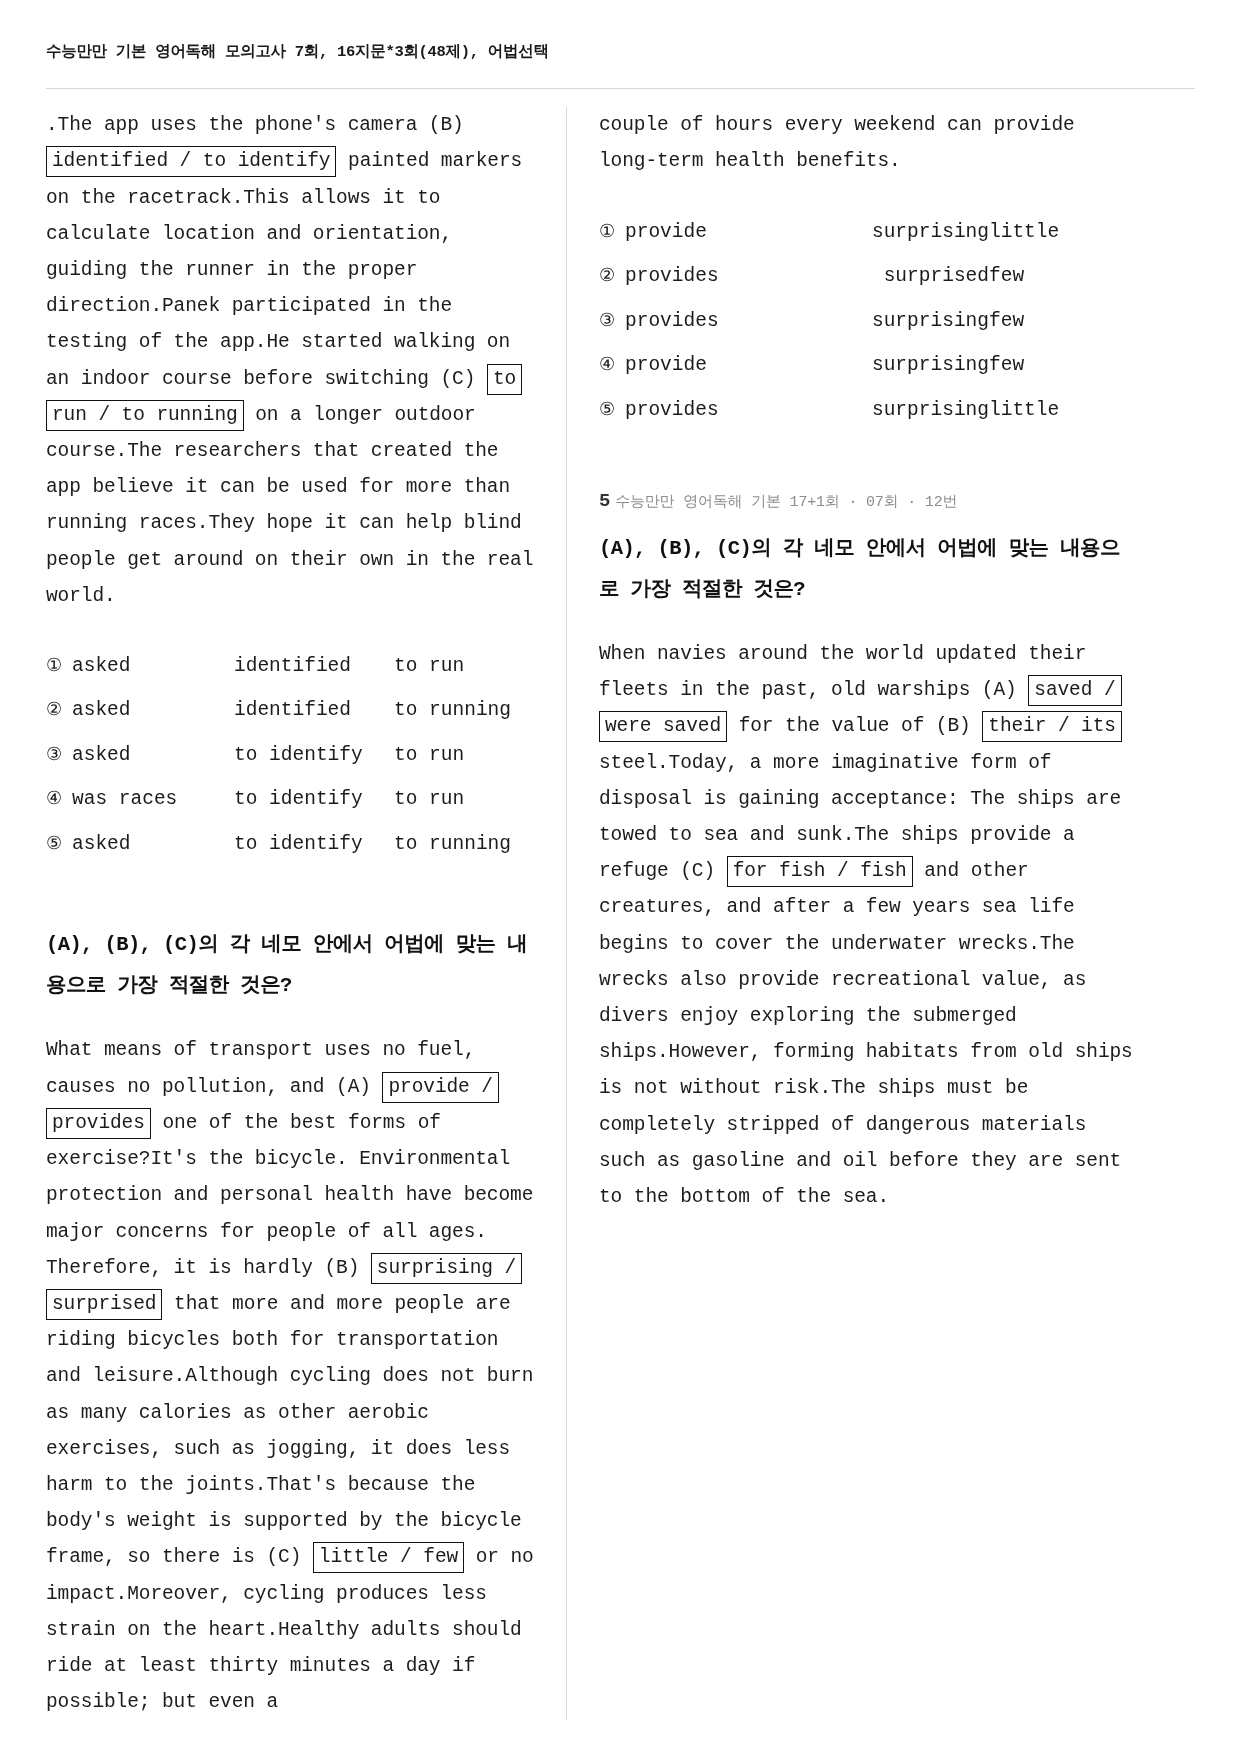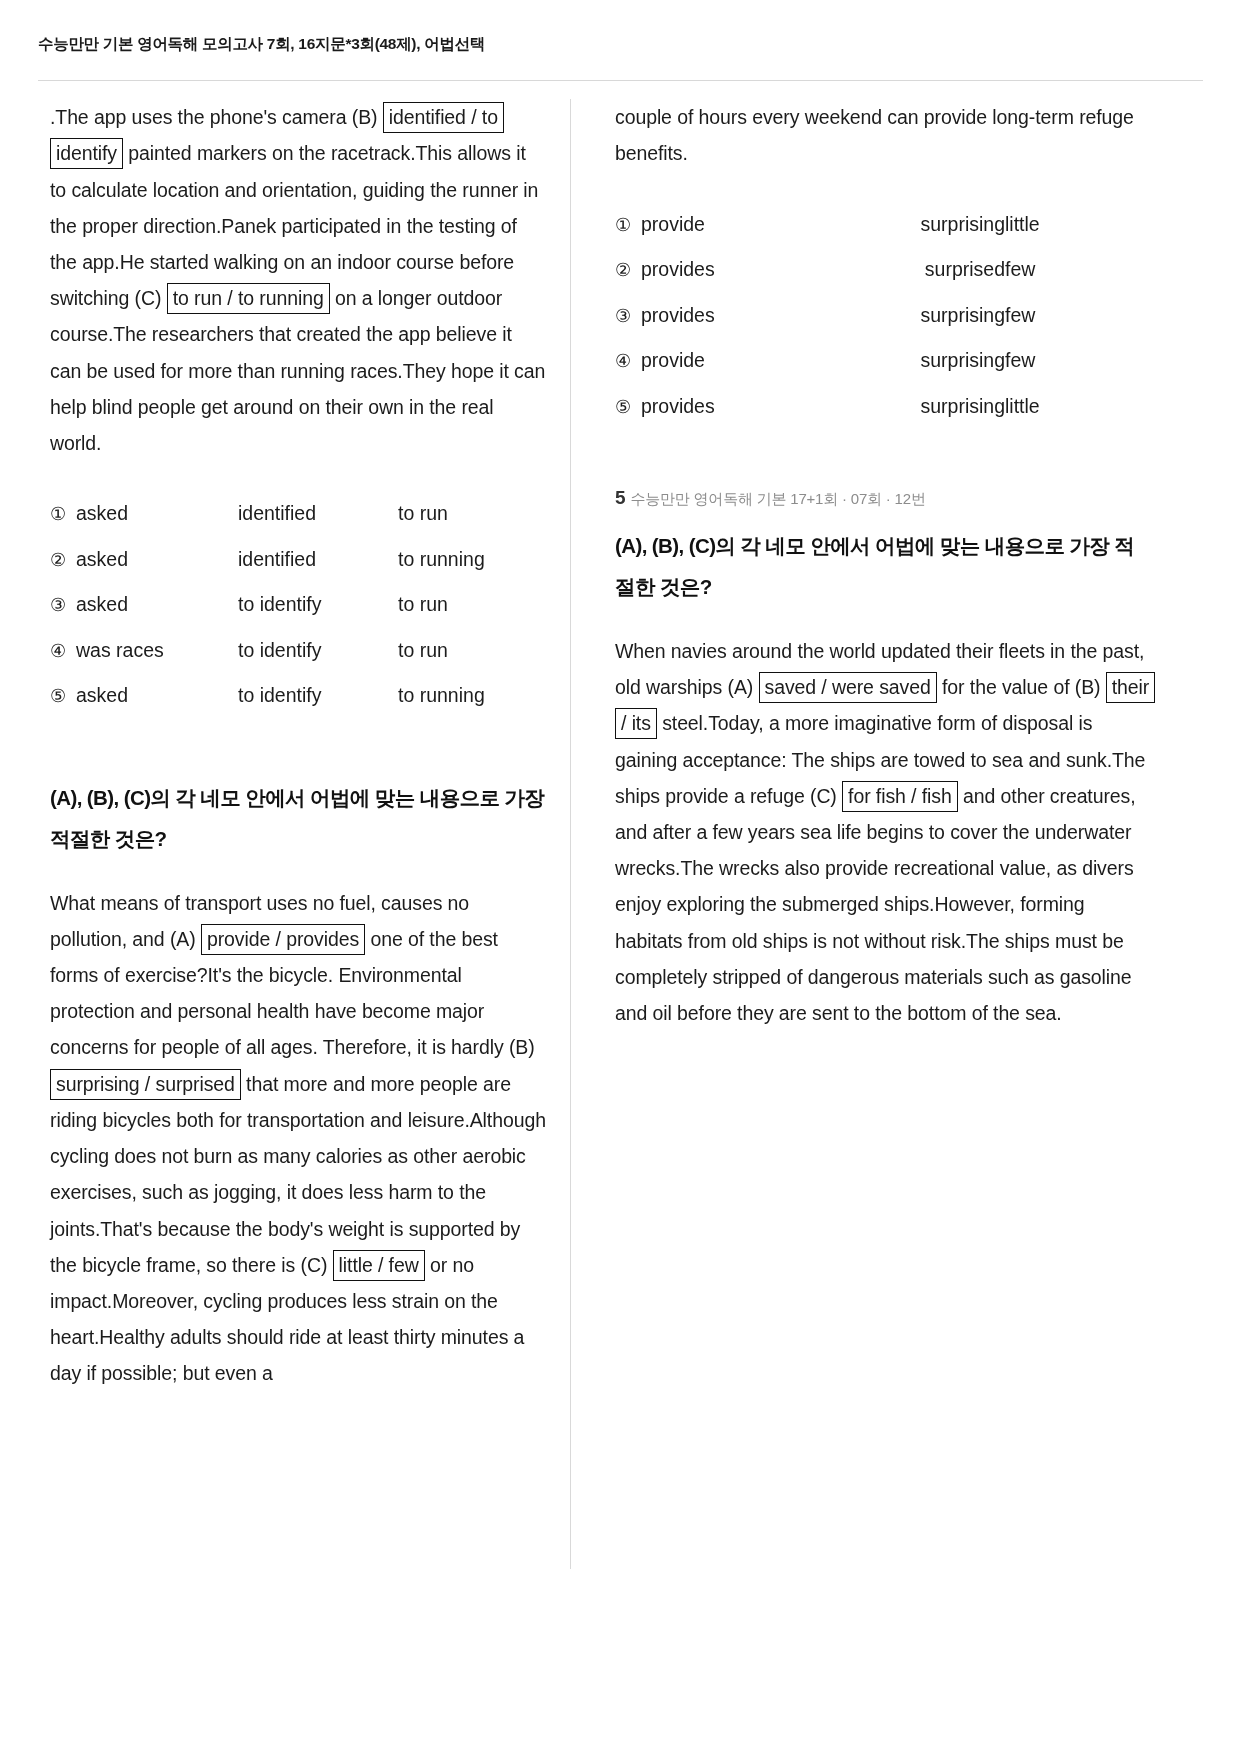--- a/index.html
+++ b/index.html
@@ -12,22 +12,23 @@
     height: 1756px;
     font-family: "Liberation Sans", sans-serif;
     color: #111111;
     -webkit-font-smoothing: antialiased;
   }
   .page {
     position: relative;
     width: 1241px;
     height: 1756px;
     box-sizing: border-box;
-    padding: 4px;
+    padding: 12px;
     background: #fff;
+    font-family: Liberation Mono, monospace;
   }
   
   .doc-header {
     padding: 30px 34px 12px 34px;
   }
   .doc-header .title {
     font-size: 15.5px;
     font-weight: bold;
     letter-spacing: -0.3px;
     color: #1a1a1a;
@@ -40,21 +41,20 @@
   }
   
   .columns {
     display: flex;
     padding: 18px 34px 0 34px;
     box-sizing: border-box;
     align-items: flex-start;
   }
   .col {
     box-sizing: border-box;
-    margin-left: 12px;
   }
   .col-left {
     width: 520px;
     padding-right: 24px;
   }
   .col-divider {
     width: 1px;
     align-self: stretch;
     background: #d9d9d9;
     min-height: 1470px;
@@ -184,21 +184,21 @@
           <span>What means of transport uses no fuel, causes no pollution, and (A) </span><span class="boxed">provide / provides</span><span> one of the best forms of exercise?It's the bicycle. Environmental protection and personal health have become major concerns for people of all ages. Therefore, it is hardly (B) </span><span class="boxed">surprising / surprised</span><span> that more and more people are riding bicycles both for transportation and leisure.Although cycling does not burn as many calories as other aerobic exercises, such as jogging, it does less harm to the joints.That's because the body's weight is supported by the bicycle frame, so there is (C) </span><span class="boxed">little / few</span><span> or no impact.Moreover, cycling produces less strain on the heart.Healthy adults should ride at least thirty minutes a day if possible; but even a</span>
         </div>
       </div>
 
     </div>
 
     <div class="col-divider"></div>
 
     <div class="col col-right">
 
-      <div class="passage">couple of hours every weekend can provide long-term refuge benefits.</div>
+      <div class="passage">couple of hours every weekend can provide long-term health benefits.</div>
 
       <div class="options">
         <div class="opt-row">
           <span class="opt-num">①</span>
           <span class="opt-a">provide</span>
           <span class="opt-b">surprising</span>
           <span class="opt-c">little</span>
         </div>
         <div class="opt-row">
           <span class="opt-num">②</span>

